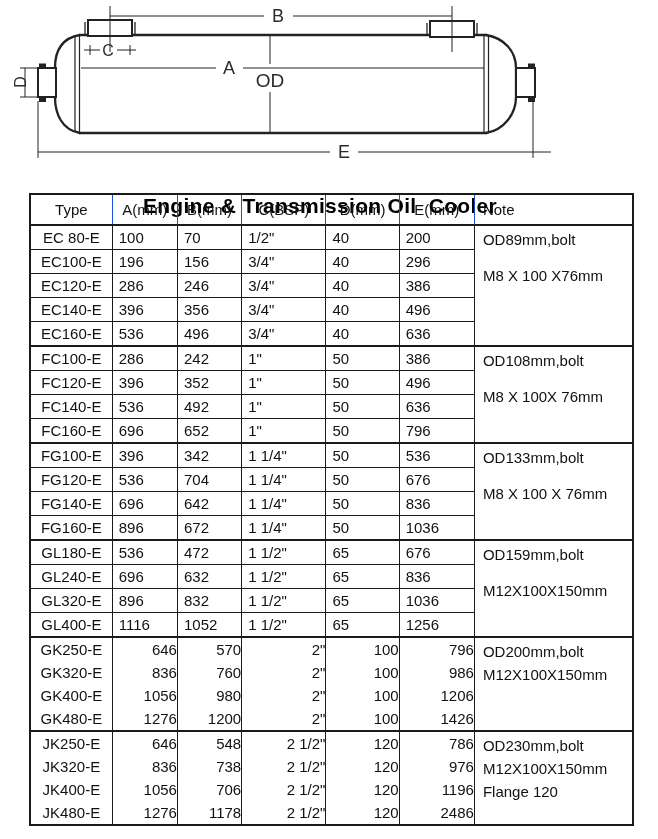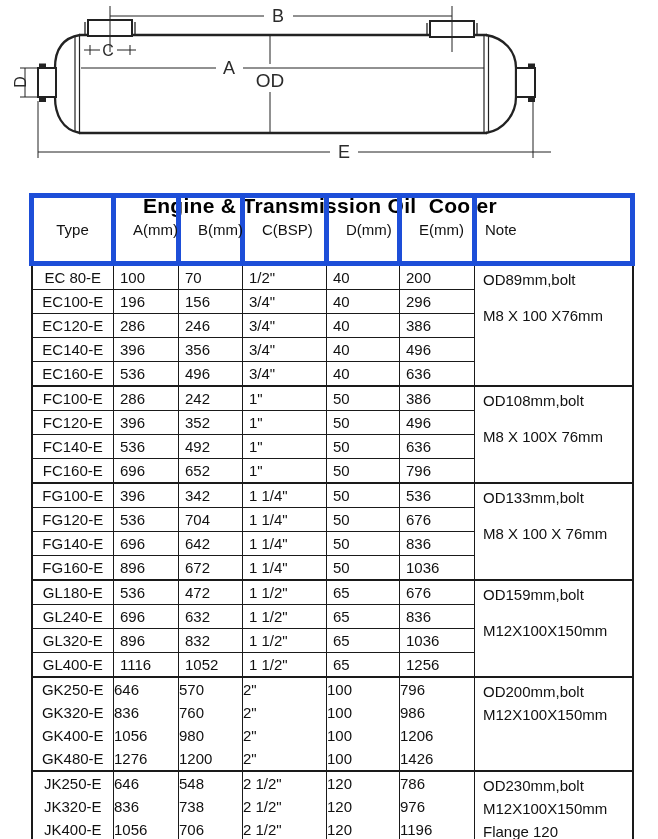--- a/index.html
+++ b/index.html
@@ -5,26 +5,26 @@
   html,body{margin:0;padding:0;background:#fff;}
   .page{position:relative;width:658px;height:839px;background:#fff;
         font-family:"Liberation Sans",sans-serif;color:#111;overflow:hidden;}
   .diagram{position:absolute;left:0;top:0;}
   .title{position:absolute;left:0;top:147px;width:640px;text-align:center;
          font-size:21px;font-weight:bold;color:#000000;white-space:pre;letter-spacing:.3px;margin-top:47px;}
   .spec-table{position:absolute;left:29px;top:193px;border-collapse:collapse;
               table-layout:fixed;width:605px;font-size:15px;
               border:2px solid #1a1a1a;}
   .spec-table th{height:29px;font-weight:400;text-align:center;
-                 border:5px solid #1d4ed8;padding:17px;}
+                 border:1px solid #1d4ed8;padding:0;}
   .spec-table th.h-note{text-align:left;padding-left:8px;}
   .spec-table td{height:23px;border:1px solid #1a1a1a;padding:0;overflow:hidden;}
   .c-type{text-align:center;}
   .c-left{text-align:left;padding-left:6px !important;}
-  .c-center{text-align:left;}
+  .c-center{text-align:right;}
   .bold{font-weight:normal;}
   .nt{border-top-style:hidden !important;}
   .nb{border-bottom-style:hidden !important;}
   .gs{border-top-width:2px !important;}
   td.note{vertical-align:top;text-align:left;padding:2px 2px 0 8px !important;margin-top:12px;}
   .note-line{line-height:23px;white-space:nowrap;}
   td.note.spread .note-line + .note-line{margin-top:13px;}
 </style>
 </head>
 <body>

